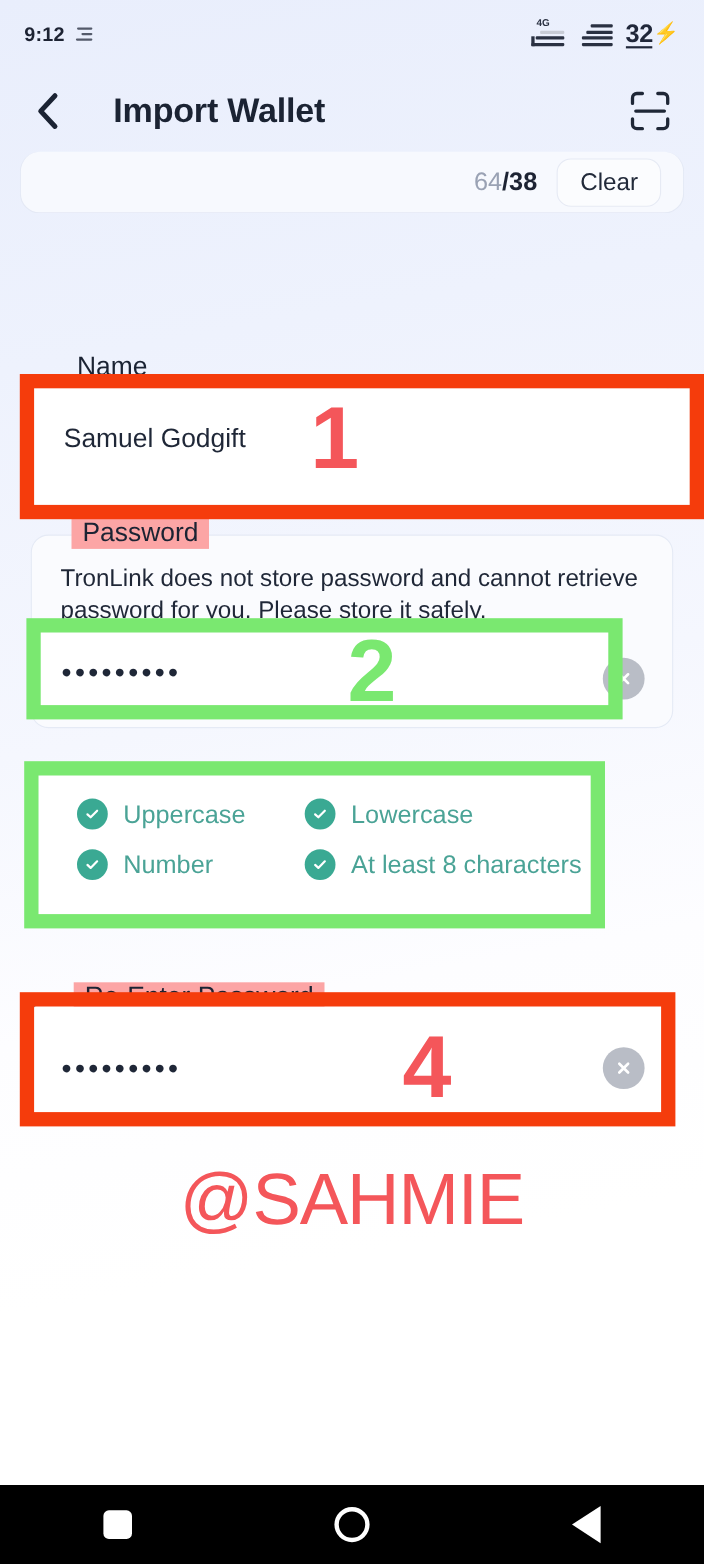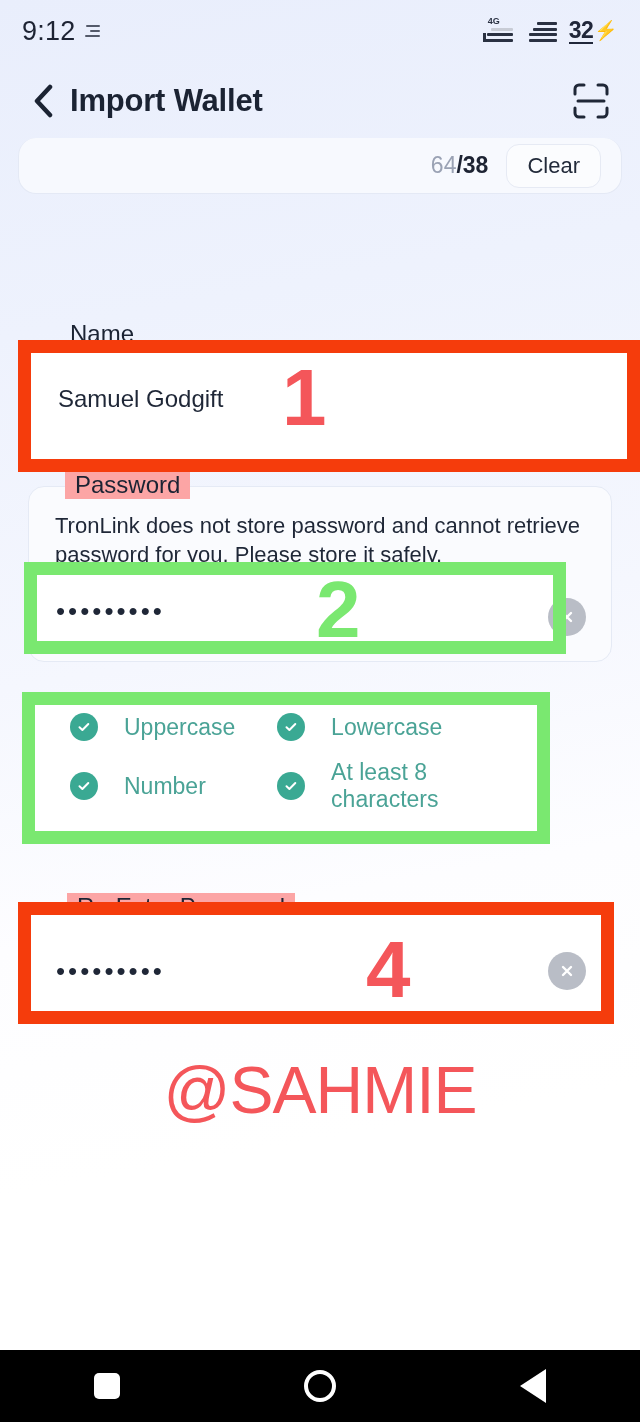--- a/index.html
+++ b/index.html
@@ -15,21 +15,21 @@
     background: linear-gradient(170deg, #e9eefc 0%, #eef2fd 22%, #f5f7fe 45%, #fdfdff 62%, #ffffff 78%);
   }
 
   
   #status-bar {
     position: absolute; top: 0; left: 0; width: 640px; height: 62px;
     display: flex; align-items: center; justify-content: space-between;
     padding: 0 22px;
   }
   #status-left { display: flex; align-items: center; gap: 10px; }
-  #clock { font-size: 27px; font-weight: 400; color: #1d2333; letter-spacing: .2px; }
+  #clock { font-size: 18px; font-weight: 700; color: #1d2333; letter-spacing: .2px; }
   .sigwave { display: flex; flex-direction: column; gap: 2.5px; align-items: flex-end; opacity: .78; }
   .sigwave i { display: block; height: 2.5px; background: #2a3142; border-radius: 2px; }
   .sigwave i:nth-child(1) { width: 14px; }
   .sigwave i:nth-child(2) { width: 10px; }
   .sigwave i:nth-child(3) { width: 15px; }
 
   #status-right { display: flex; align-items: center; gap: 12px; }
   .sigblock { position: relative; width: 34px; height: 26px; }
   .sigblock .lbl { position: absolute; top: -2px; left: 5px; font-size: 9px; font-weight: 700; color: #2a3142; }
   .sigblock .bars { position: absolute; bottom: 2px; left: 0; width: 34px; display: flex; flex-direction: column; gap: 2.5px; }
@@ -43,21 +43,21 @@
   .sigblock2 i:nth-child(3) { width: 28px; }
   .sigblock2 i:nth-child(4) { width: 28px; }
   #battery { display: flex; align-items: center; gap: 1px; }
   #battery-num { font-size: 23px; font-weight: 700; color: #20273a; letter-spacing: -.5px;
                  border-bottom: 2px solid #20273a; line-height: 1.05; }
   #battery-bolt { font-size: 19px; color: #20273a; line-height: 1; }
 
   
   #app-header {
     position: absolute; top: 62px; left: 0; width: 640px; height: 78px;
-    display: flex; align-items: center; padding: 0 26px;
+    display: flex; align-items: center; padding: 0 26px; gap: 33px;
   }
   #back-btn { width: 34px; height: 34px; display: flex; align-items: center; justify-content: center; }
   #page-title { font-size: 31px; font-weight: 700; color: #1b2333; margin-left: 10px; letter-spacing: -.2px; }
   #scan-btn { margin-left: auto; width: 46px; height: 46px; display: flex; align-items: center; justify-content: center; }
 
   
   #top-card {
     position: absolute; top: 138px; left: 18px; width: 604px; height: 56px;
     background: #f7f9fe; border: 1px solid #e4e9f5; border-radius: 18px;
     border-top: none;
@@ -103,21 +103,21 @@
   }
   .dots { font-size: 26px; letter-spacing: 3px; color: #1f2737; line-height: 1; }
 
   
   #checklist {
     position: absolute; top: 700px; left: 36px; width: 500px; height: 126px;
     background: #ffffff; border-radius: 10px;
     display: grid; grid-template-columns: 1fr 1.25fr; align-content: center;
     row-gap: 18px; padding: 10px 0 10px 34px;
   }
-  .check-item { display: flex; align-items: center; gap: 26px; }
+  .check-item { display: flex; align-items: center; gap: 14px; }
   .check-circle {
     width: 28px; height: 28px; border-radius: 50%; background: #3aa993;
     display: flex; align-items: center; justify-content: center; flex: none;
   }
   .check-circle svg { display: block; }
   .check-label { font-size: 23px; color: #4aa396; }
 
   
   #repass-group {
     position: absolute; top: 908px; left: 28px; width: 584px; height: 112px;

